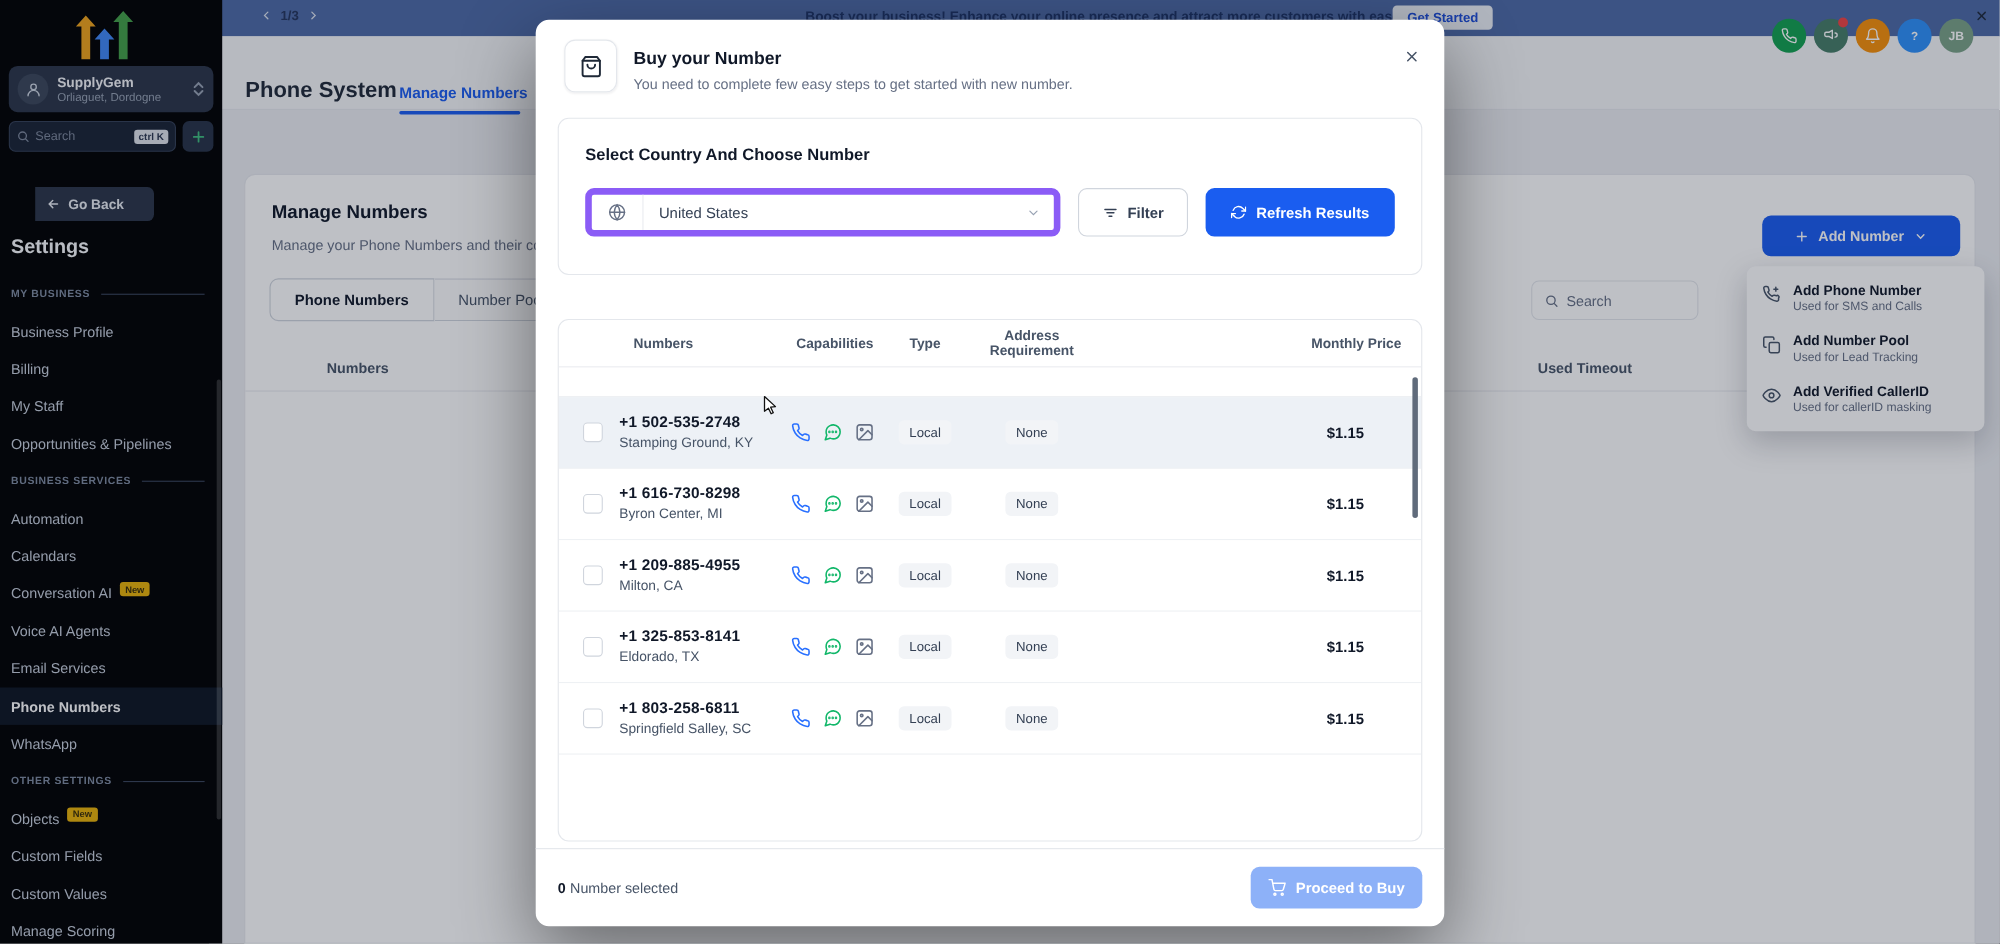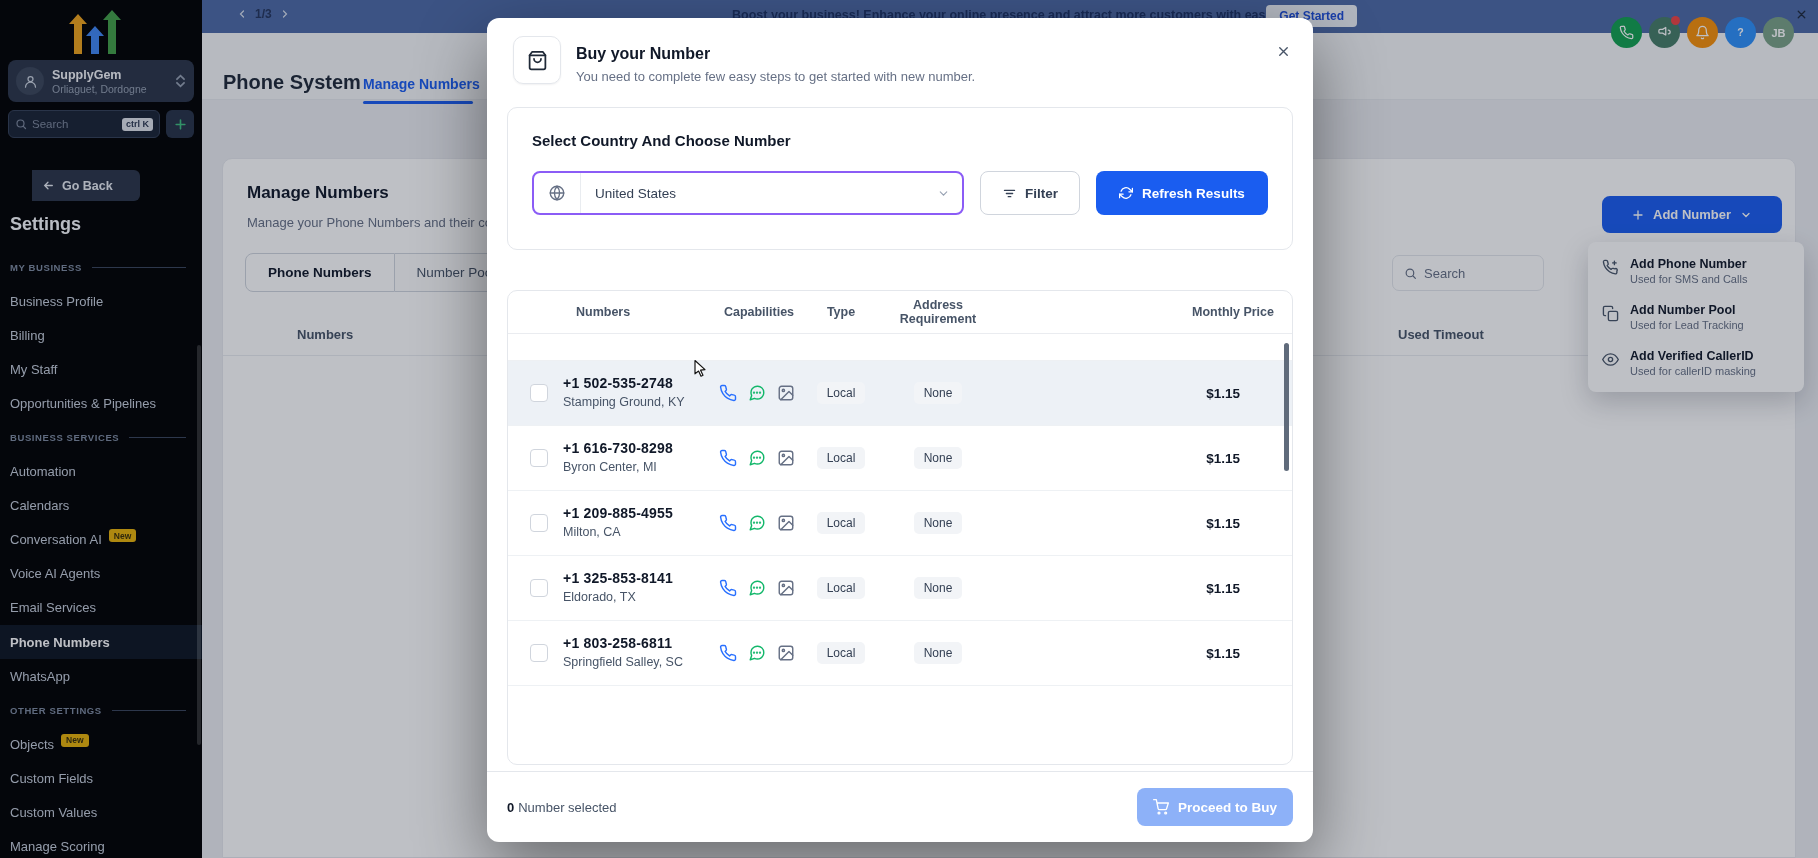--- a/index.html
+++ b/index.html
@@ -74,21 +74,21 @@
   .modal{position:absolute;left:487px;top:18px;width:826px;height:824px;background:#fff;border-radius:12px;
          box-shadow:0 25px 70px rgba(0,0,0,.45);z-index:10;}
   .m-header{position:absolute;left:26px;top:18px;display:flex;gap:15px;align-items:flex-end;}
   .bagbox{width:46px;height:46px;border:1px solid #e4e7ec;border-radius:10px;display:flex;align-items:center;justify-content:center;color:#1f2937;box-shadow:0 1px 2px rgba(16,24,40,.06);}
   .m-title{font-size:16px;font-weight:700;color:#101828;}
   .m-sub{font-size:13px;color:#667085;margin-top:6px;}
   .m-close{position:absolute;right:22px;top:26px;color:#475467;cursor:pointer;}
   .panel1{position:absolute;left:20px;right:20px;top:89px;height:143px;border:1px solid #e4e7ec;border-radius:10px;padding:24px;box-sizing:border-box;}
   .p1-title{font-size:15px;font-weight:700;color:#101828;}
   .p1-row{margin-top:22px;height:44px;display:flex;gap:16px;}
-  .cselect{flex:1;border:2px solid #8b5cf6;border-radius:8px;display:flex;align-items:center;cursor:pointer;}
+  .cselect{flex:1;border:6px solid #8b5cf6;border-radius:8px;display:flex;align-items:center;cursor:pointer;}
   .globebox{width:46px;height:100%;display:flex;align-items:center;justify-content:center;color:#667085;border-right:1px solid #e9ecf0;flex:none;}
   .cval{padding-left:14px;font-size:13.5px;color:#344054;}
   .cselect .chev{margin-left:auto;margin-right:12px;color:#98a2b3;}
   .fbtn{width:98px;border:1px solid #d0d5dd;border-radius:8px;display:flex;align-items:center;justify-content:center;gap:8px;
         font-size:13.5px;color:#344054;font-weight:600;cursor:pointer;background:#fff;}
   .rbtn{width:172px;background:#1a5df0;border-radius:8px;display:flex;align-items:center;justify-content:center;gap:9px;
         color:#fff;font-size:13.5px;font-weight:700;cursor:pointer;}
   .tpanel{position:absolute;left:20px;right:20px;top:272px;height:475px;border:1px solid #e4e7ec;border-radius:10px;overflow:hidden;box-sizing:border-box;}
   .tgrid{display:grid;grid-template-columns:55px 150px 92px 72px 122px 1fr;align-items:center;}
   .thead{height:42px;border-bottom:1px solid #eaecf0;}

